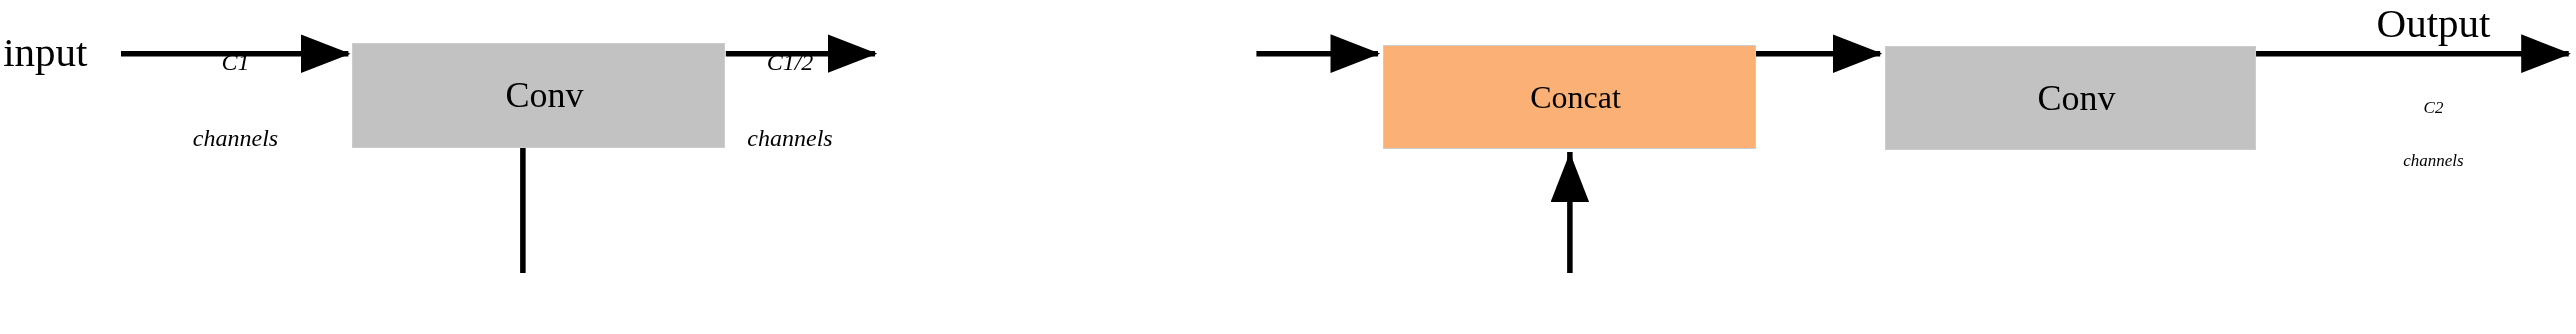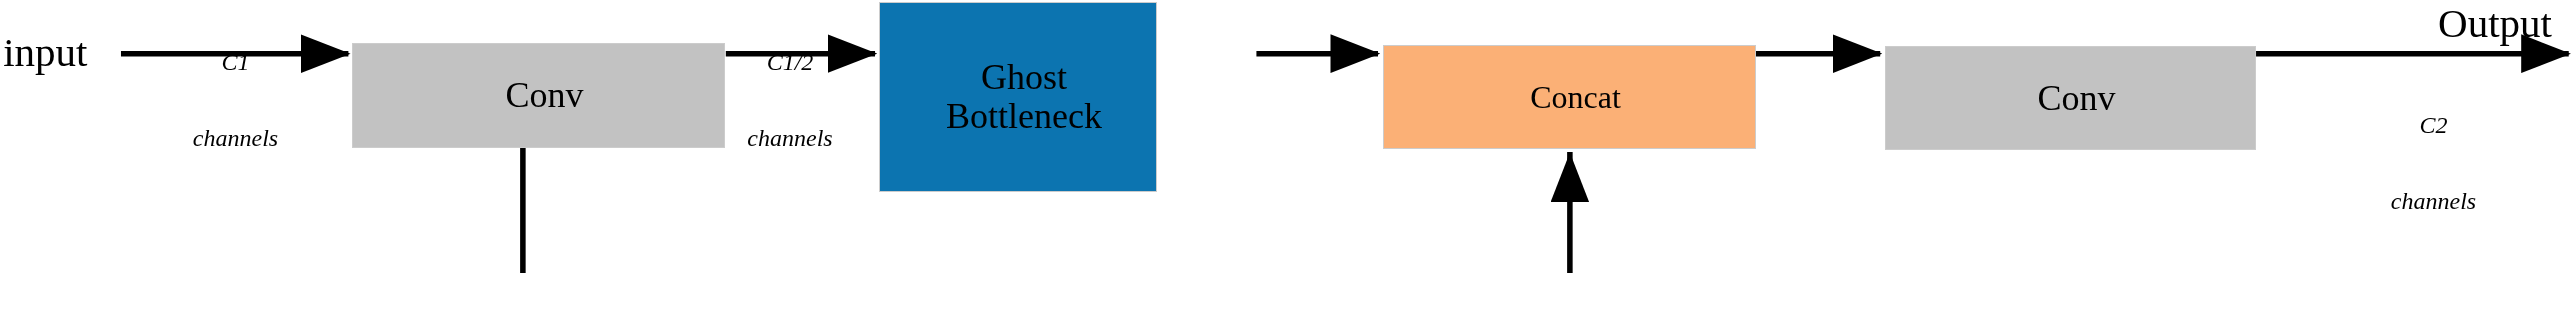--- a/index.html
+++ b/index.html
@@ -84,45 +84,41 @@
       <line x1="2856" y1="68" x2="3252" y2="68" stroke="#000000" stroke-width="7" marker-end="url(#arrowhead)"></line>
     </g>
 
     <g>
       <path d="M 661 186 L 661 400 L 1987 400 L 1987 196" fill="none" stroke="#000000" stroke-width="7" stroke-linecap="square" stroke-linejoin="miter" marker-end="url(#arrowhead)"></path>
     </g>
   </svg>
 
   <div class="txt" style="left:3.2px; top:32px; width:117px; font-size:41px; text-align:left;">input</div>
 
-  <div class="txt" style="left:2315px; top:3.2px; width:237px; font-size:41px; text-align:right;">Output</div>
+  <div class="txt" style="left:2315px; top:3.2px; width:237px; font-size:41px; text-align:center;">Output</div>
 
   <div class="edge-label" style="left:117px; top:0px; width:237px; font-size:24px;">
     <div>C1</div>
     <div>channels</div>
   </div>
 
   <div class="edge-label" style="left:695px; top:0px; width:190px; font-size:24px;">
     <div>C1/2</div>
     <div>channels</div>
   </div>
 
-  <div class="edge-label" style="left:2315px; top:63px; width:237px; font-size:24px;">
+  <div class="edge-label" style="left:2315px; top:63px; width:237px; font-size:17px;">
     <div>C2</div>
     <div>channels</div>
   </div>
 
   <div class="blk" style="left:352px; top:43px; width:373px; height:105px; background:#c2c2c2; font-size:36px;">
     <span class="blk-label">Conv</span>
   </div>
 
-  <div class="blk" style="left:879px; top:1.6px; width:278px; height:190px; background:#0c74b0; font-size:36px;">
-    <span class="blk-label" style="white-space:pre-line;">Ghost
-Bottleneck</span>
-  </div>
 
   <div class="blk" style="left:1383px; top:45px; width:373px; height:104px; background:#fbb076; font-size:32px;">
     <span class="blk-label">Concat</span>
   </div>
 
   <div class="blk" style="left:1885px; top:46px; width:371px; height:104px; background:#c2c2c2; font-size:36px;">
     <span class="blk-label">Conv</span>
   </div>
 
 </div>

